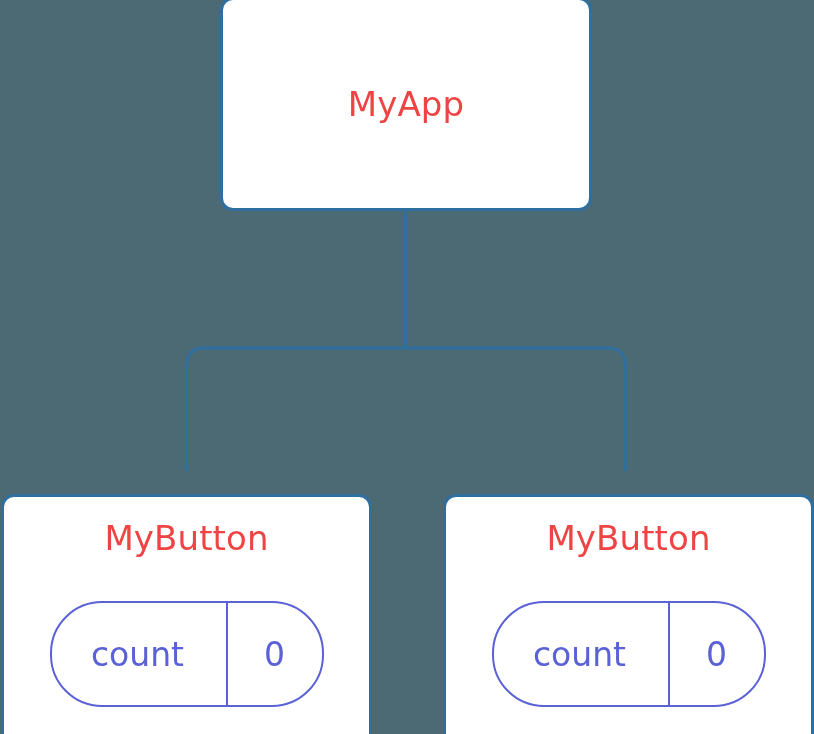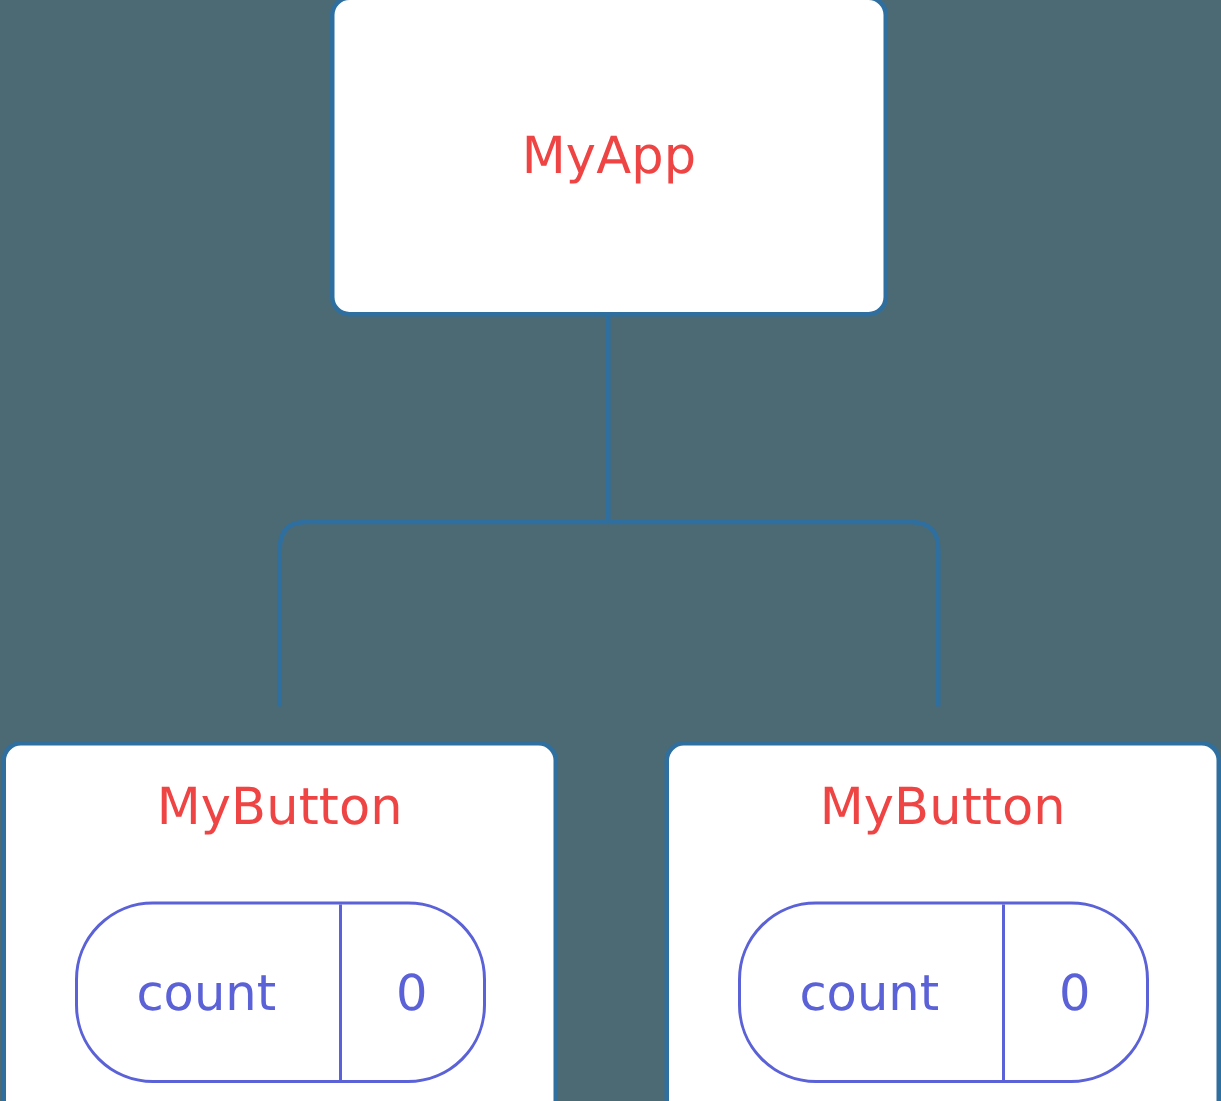--- a/index.html
+++ b/index.html
@@ -70,21 +70,21 @@
     height: 259px;
     padding-top: 24px;
   }
   #node-child-0 { left: 1px; }
   #node-child-1 { left: 443px; }
 
   
   .state-pill {
     margin-top: 46px;
     box-sizing: border-box;
-    height: 121px;
+    height: 106px;
     border: 2px solid #5b61d6;
     border-radius: 52px;
     display: flex;
     align-items: stretch;
     background: #ffffff;
   }
 
   .state-key,
   .state-value {
     display: flex;

